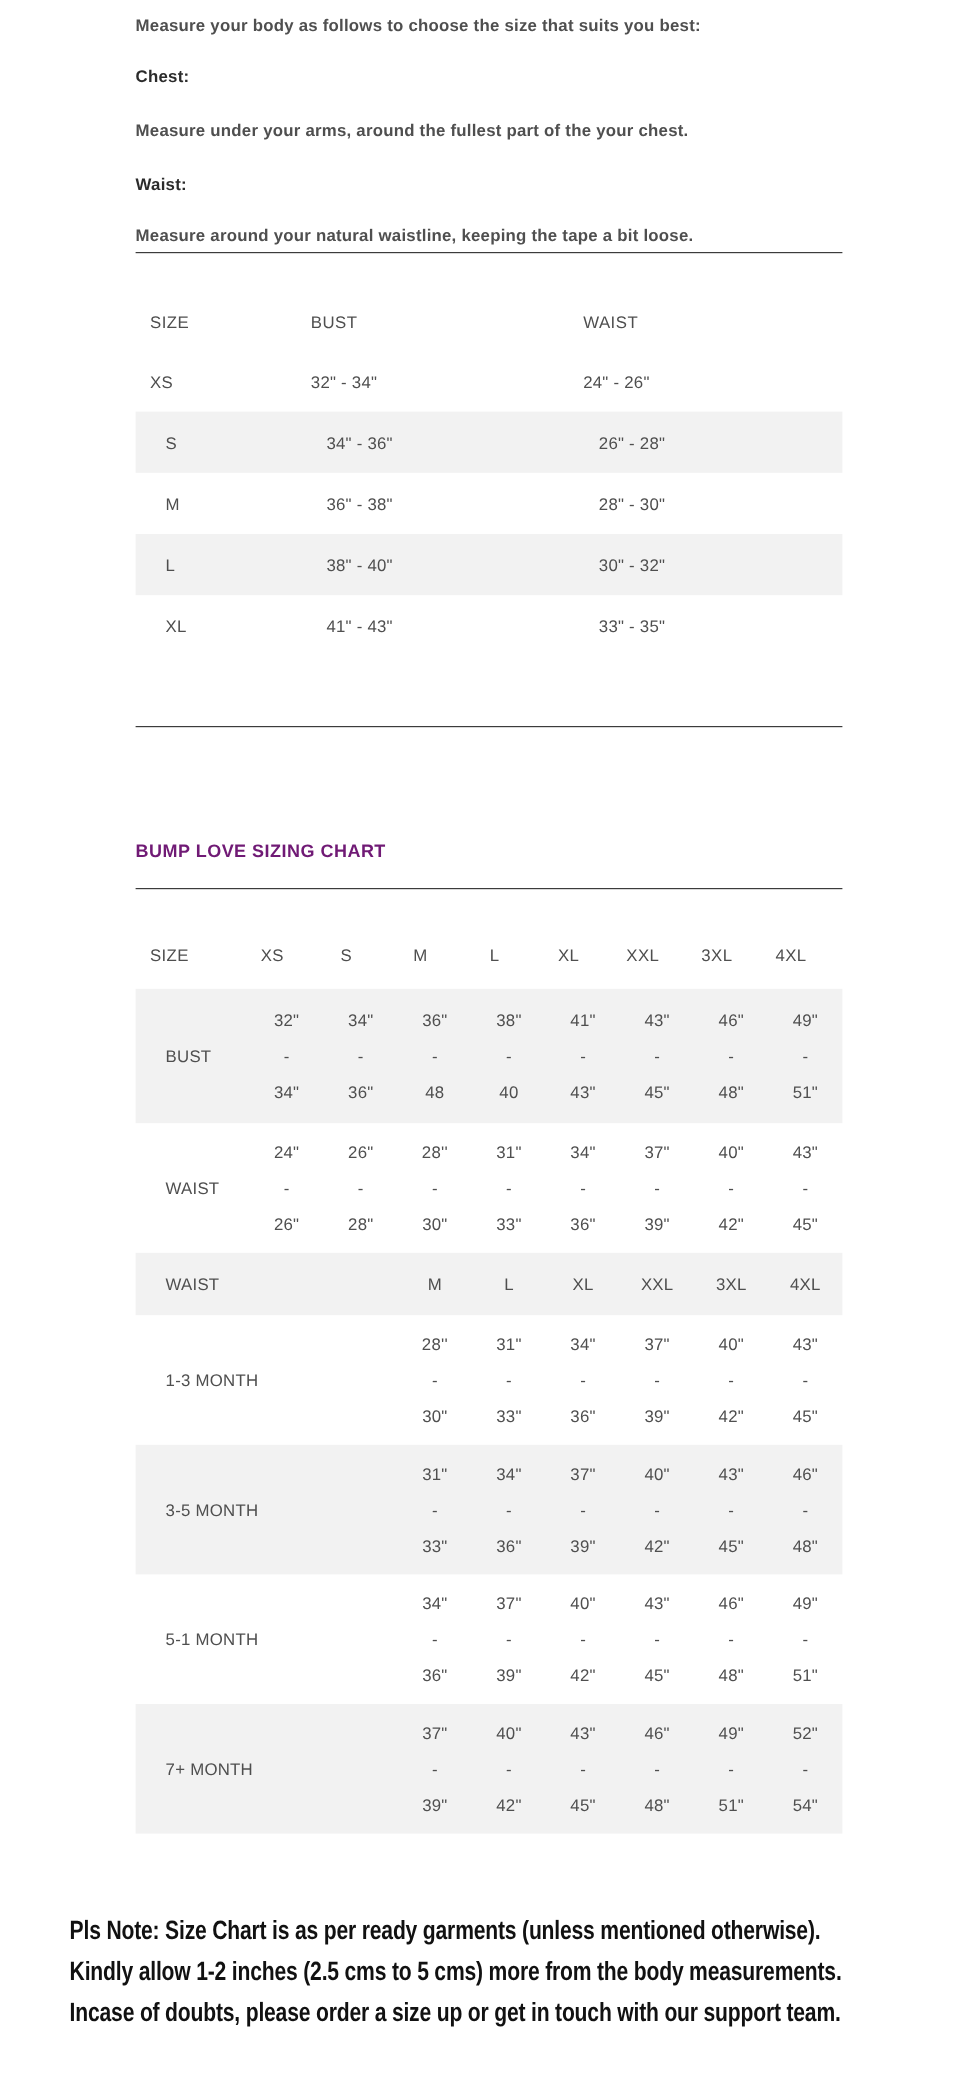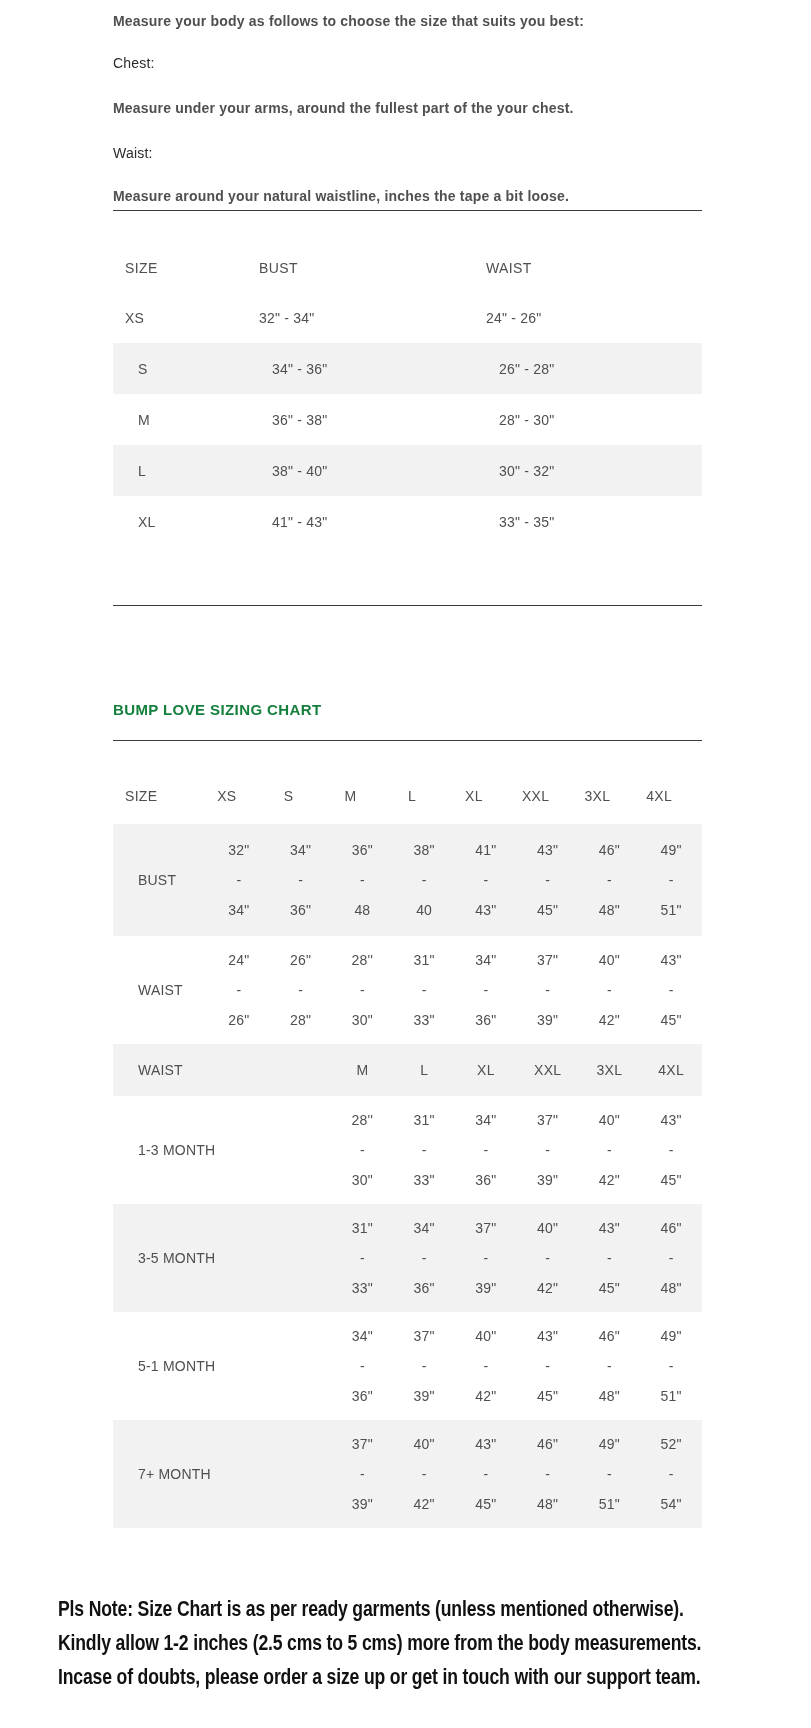--- a/index.html
+++ b/index.html
@@ -7,21 +7,21 @@
   }
   *{box-sizing:border-box;margin:0;padding:0;}
   html,body{background:#ffffff;}
   body{
     width:811px;height:1728px;position:relative;overflow:hidden;
     font-family:"Liberation Sans", sans-serif;color:var(--text);
     font-size:14px;letter-spacing:.2px;
   }
   .abs{position:absolute;left:113px;}
   .body-text{color:var(--text);font-weight:bold;}
-  .bold-label{font-weight:400;color:var(--dark);letter-spacing:.2px;}
+  .bold-label{font-weight:700;color:var(--dark);letter-spacing:.2px;}
   .rule{position:absolute;left:113px;width:589px;height:1.4px;background:var(--rule);}
 
   
   .t1{position:absolute;left:113px;top:243px;width:589px;}
   .t1-row{display:grid;grid-template-columns:134px 227px 1fr;align-items:center;height:51px;}
   .t1-row.t1-head{height:49px;}
   .t1-cell{padding-left:12px;white-space:nowrap;}
   .t1-row.indent .t1-cell{padding-left:25px;}
   .t1-row.shaded{background:var(--shade);}
   .t1-head .t1-cell{letter-spacing:.4px;}
@@ -35,39 +35,39 @@
   #t2-body{position:absolute;left:113px;top:824px;width:589px;}
   #t2-body .t2-row{height:108px;}
   #t2-body .t2-row.first{height:112px;}
   #t2-body .t2-row.single-row{height:52px;}
   #t2-body .t2-row.shaded{background:var(--shade);}
   .t2-cell{text-align:center;line-height:30px;white-space:nowrap;}
   .t2-cell.t2-label{text-align:left;padding-left:25px;white-space:nowrap;}
   .t2-head .t2-cell.t2-label{padding-left:12px;}
 
   
-  .chart-title{font-size:15px;font-weight:700;color:#15803d;letter-spacing:.4px;}
+  .chart-title{font-size:15px;font-weight:700;color:#701a75;letter-spacing:.4px;}
 
   
   .note{
     position:absolute;left:58px;top:1592px;
     font-weight:700;font-size:22px;line-height:34px;color:var(--note);
     letter-spacing:-.2px;transform:scaleX(.8);transform-origin:0 0;white-space:nowrap;
   }
 </style>
 </head>
 <body>
 
 <div>
 
   <p class="abs body-text" style="top:13px">Measure your body as follows to choose the size that suits you best:</p>
   <p class="abs bold-label" style="top:55px">Chest:</p>
   <p class="abs body-text" style="top:100px">Measure under your arms, around the fullest part of the your chest.</p>
   <p class="abs bold-label" style="top:145px">Waist:</p>
-  <p class="abs body-text" style="top:188px">Measure around your natural waistline, inches the tape a bit loose.</p>
+  <p class="abs body-text" style="top:188px">Measure around your natural waistline, keeping the tape a bit loose.</p>
 
   <div class="rule" style="top:210px"></div>
 
   <div class="t1">
     <div class="t1-row t1-head">
       <div class="t1-cell">SIZE</div>
       <div class="t1-cell">BUST</div>
       <div class="t1-cell">WAIST</div>
     </div>
     <div class="t1-row">

